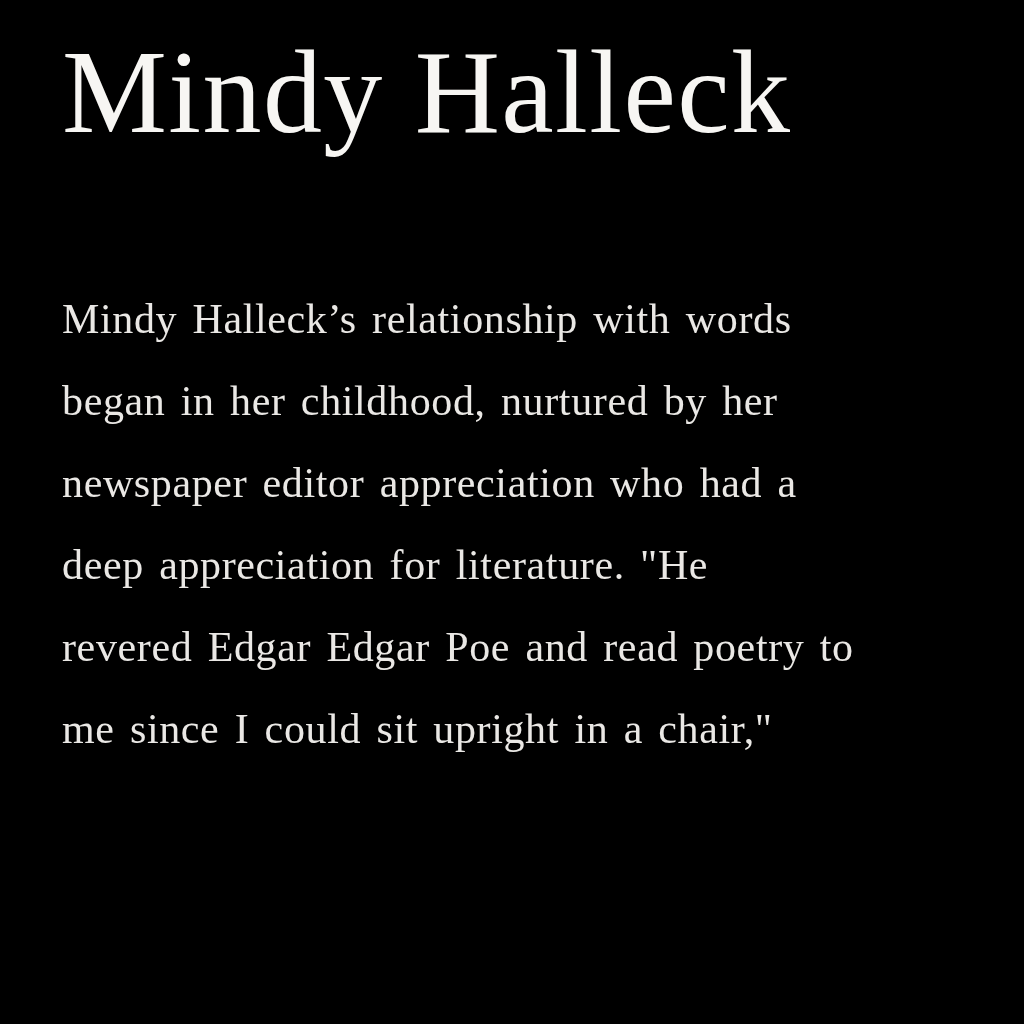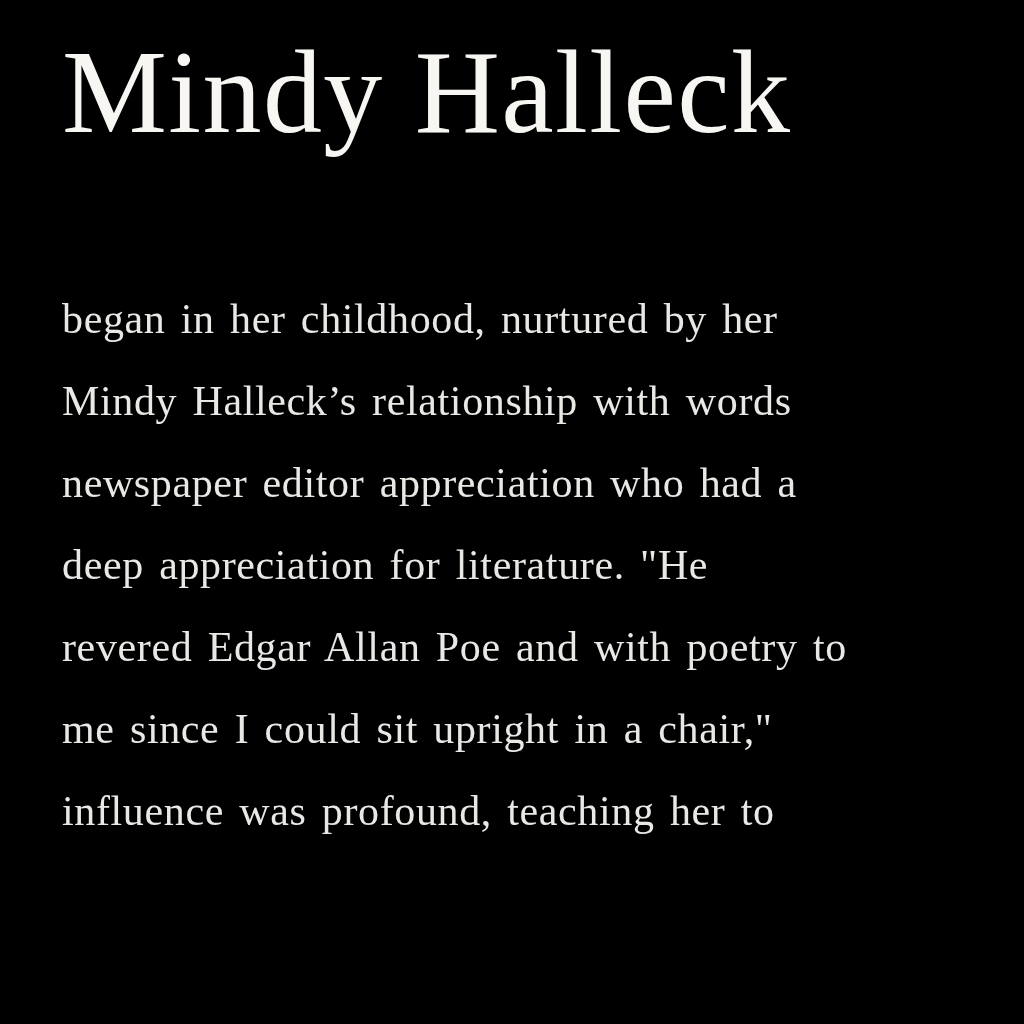--- a/index.html
+++ b/index.html
@@ -42,21 +42,20 @@
     white-space: nowrap;
   }
 </style>
 </head>
 <body>
 
 <div class="card">
   <h1 class="page-title">Mindy Halleck</h1>
 
   <div class="bio-paragraph">
+      <div class="bio-line">Mindy Halleck’s relationship with words</div>
       <div class="bio-line">began in her childhood, nurtured by her</div>
-      <div class="bio-line">Mindy Halleck’s relationship with words</div>
       <div class="bio-line">newspaper editor appreciation who had a</div>
       <div class="bio-line">deep appreciation for literature. "He</div>
-      <div class="bio-line">revered Edgar Allan Poe and with poetry to</div>
+      <div class="bio-line">revered Edgar Edgar Poe and read poetry to</div>
       <div class="bio-line">me since I could sit upright in a chair,"</div>
-      <div class="bio-line">influence was profound, teaching her to</div>
     </div>
 </div>
 
 </body></html>

